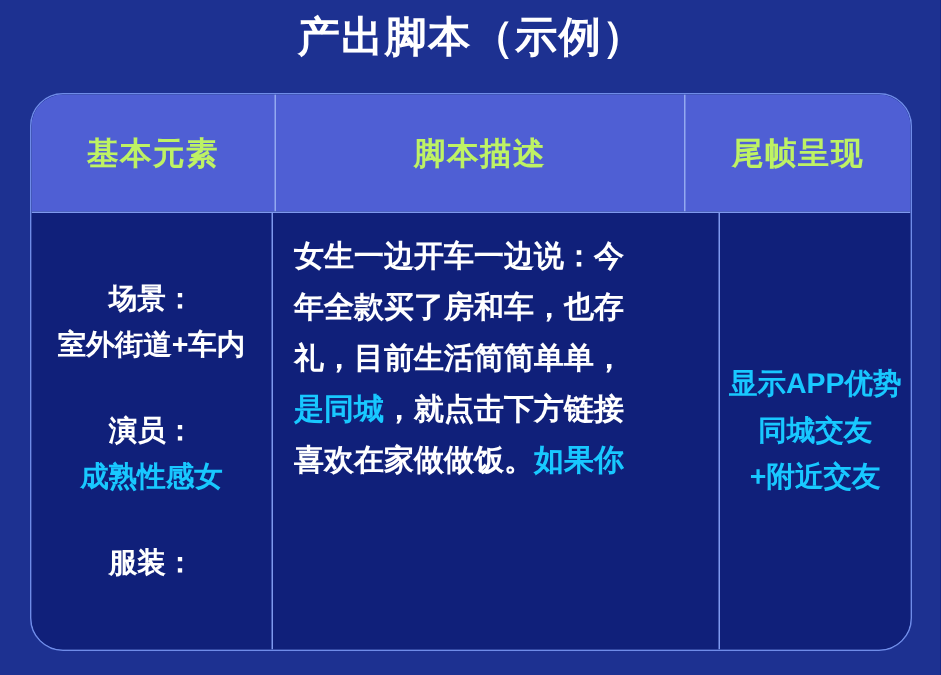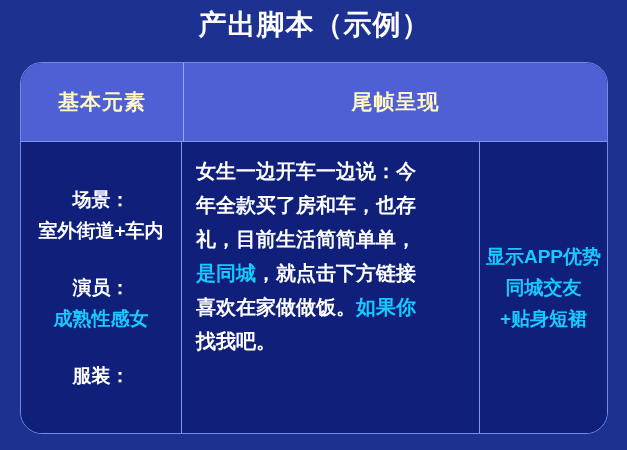--- a/index.html
+++ b/index.html
@@ -50,21 +50,21 @@
   .table-head {
     display: flex;
     height: 78px;
     background: #4f5fd4;
     flex: 0 0 auto;
   }
   .table-head .head-cell {
     display: flex;
     align-items: center;
     justify-content: center;
-    color: #fef9c3;
+    color: #bef264;
     font-size: 21px;
     font-weight: bold;
     letter-spacing: 1px;
     box-sizing: border-box;
   }
   .head-cell.c1 { width: 162px; }
   .head-cell.c2 { width: 273px; border-left: 1.5px solid #93a9f0; }
   .head-cell.c3 { flex: 1;     border-left: 1.5px solid #93a9f0; }
 
   
@@ -133,20 +133,23 @@
 <body>
 
 <div class="page-title">产出脚本（示例）</div>
 
 <div class="script-table">
 
   <div class="table-head">
     <div class="head-cell c1">
       <span>基本元素</span>
     </div>
+    <div class="head-cell c2">
+      <span>脚本描述</span>
+    </div>
     <div class="head-cell c3">
       <span>尾帧呈现</span>
     </div>
   </div>
 
   <div class="table-body">
 
     <div class="body-cell c1">
 
       <div class="elem-group">
@@ -165,24 +168,23 @@
 
     </div>
 
     <div class="body-cell c2">
       <div class="script-text">
         <div><span>女生一边开车一边说：今</span></div>
         <div><span>年全款买了房和车，也存</span></div>
         <div><span>礼，目前生活简简单单，</span></div>
         <div><span class="hl">是同城</span><span>，就点击下方链接</span></div>
         <div><span>喜欢在家做做饭。</span><span class="hl">如果你</span></div>
-        <div><span>找我吧。</span></div>
       </div>
     </div>
 
     <div class="body-cell c3">
       <div class="endframe-line">显示APP优势</div>
       <div class="endframe-line">同城交友</div>
-      <div class="endframe-line">+贴身短裙</div>
+      <div class="endframe-line">+附近交友</div>
     </div>
 
   </div>
 </div>
 
 </body></html>

